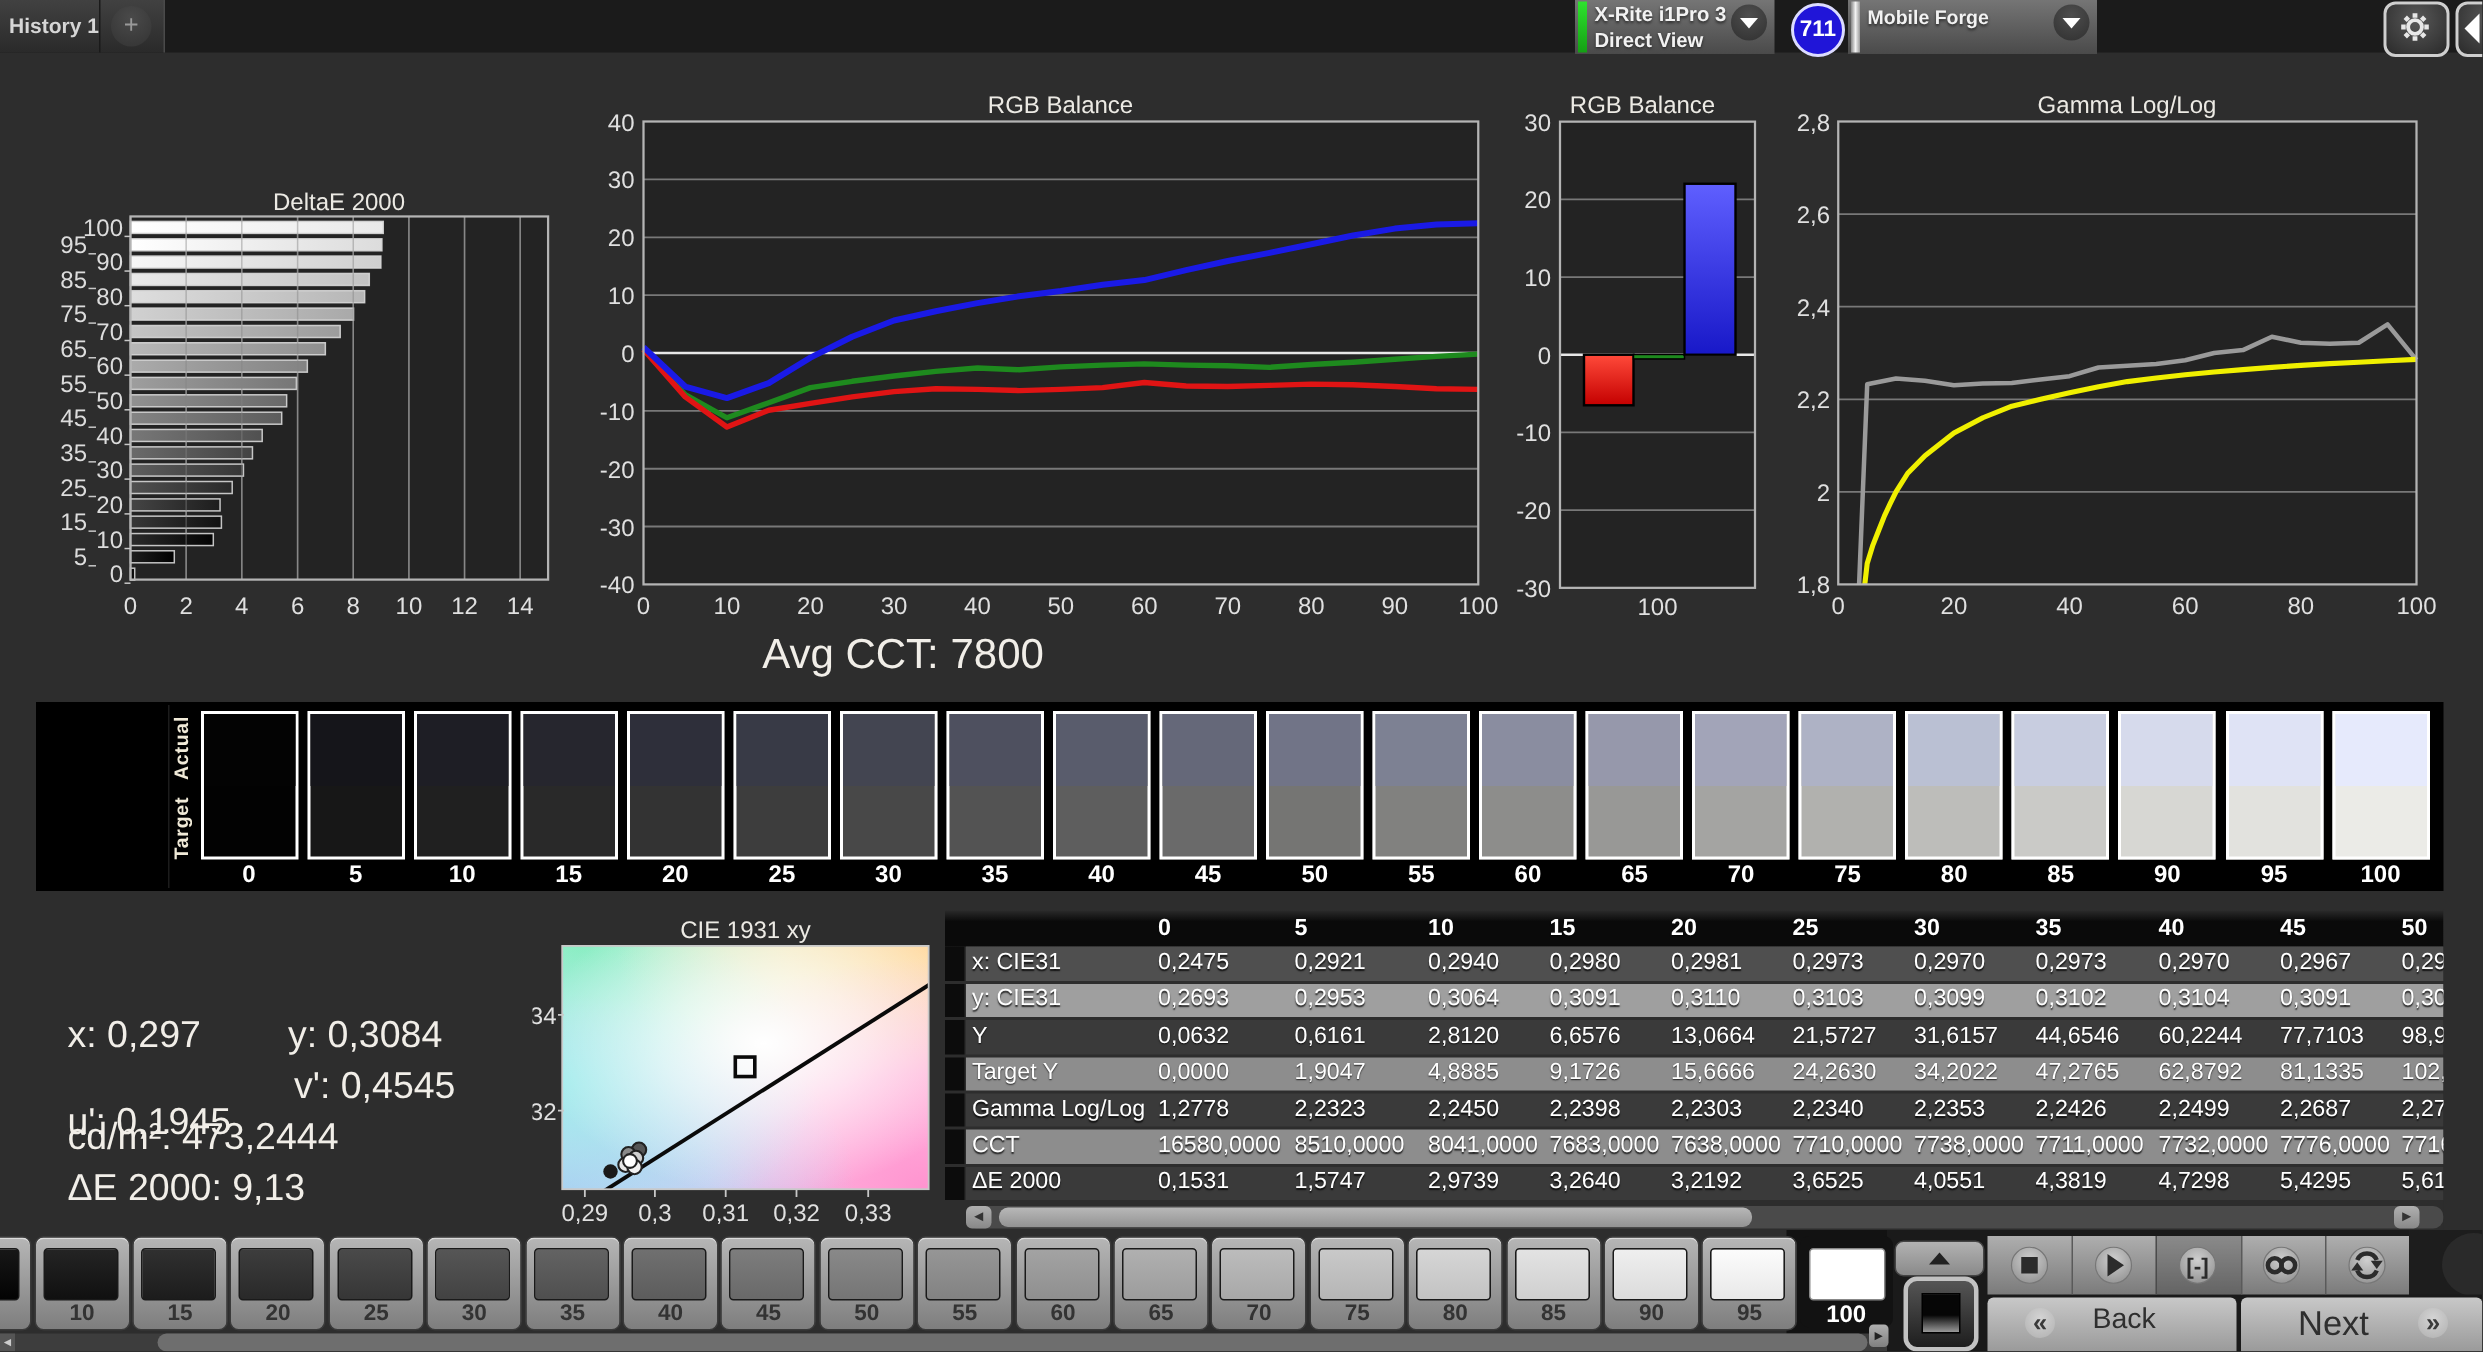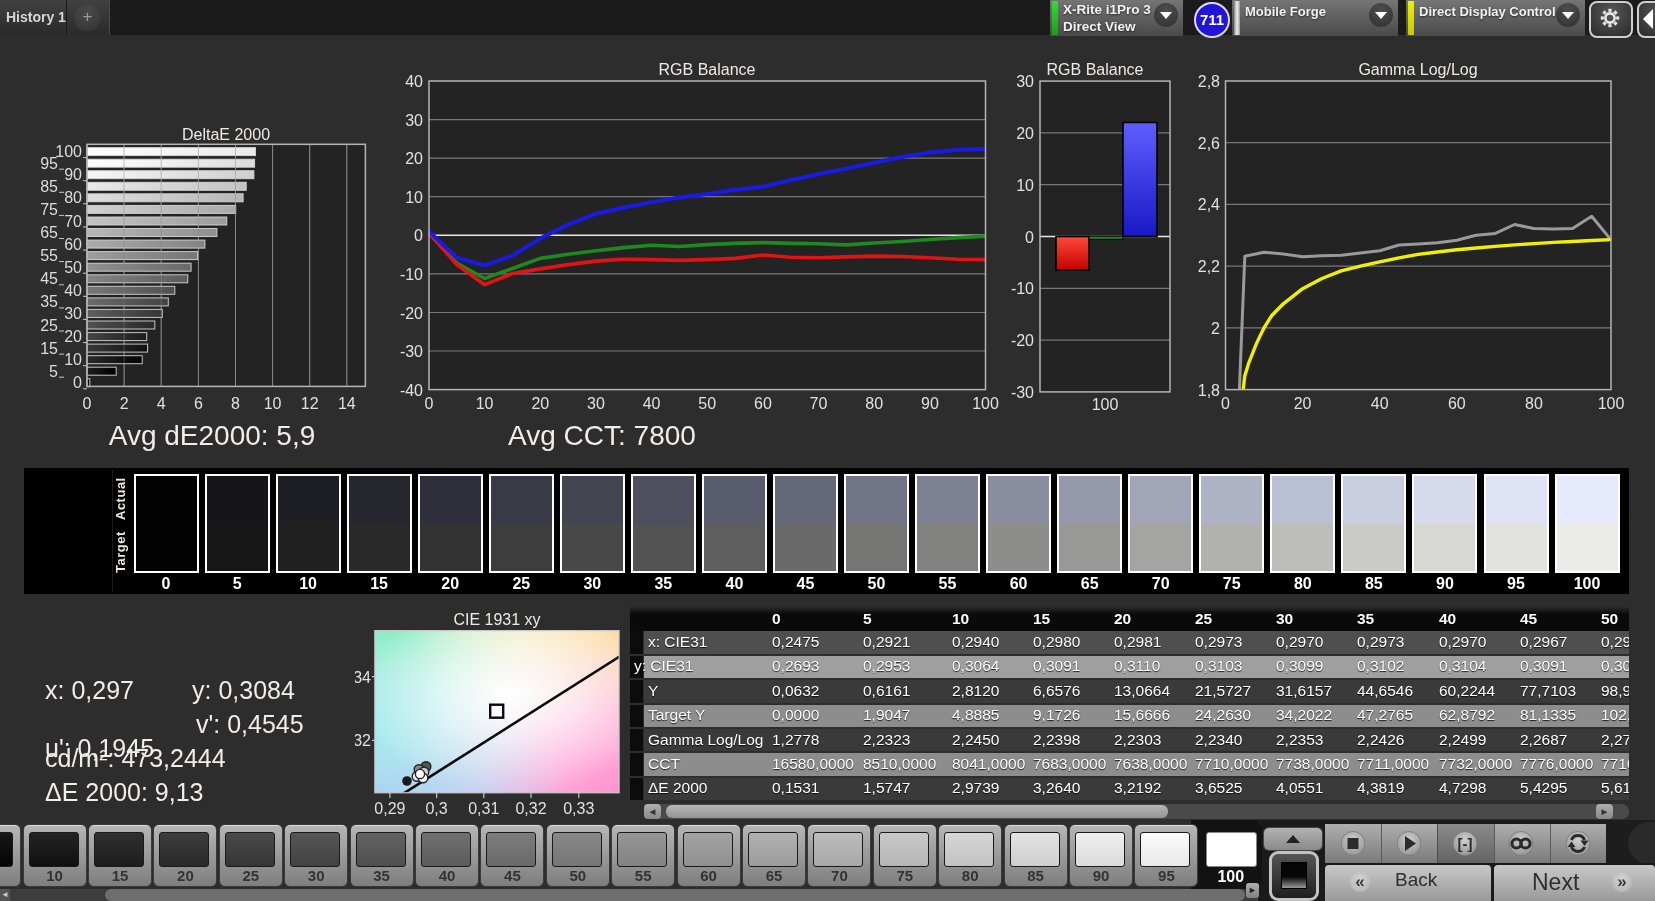--- a/index.html
+++ b/index.html
@@ -21,26 +21,20 @@
     <div class="abs" style="left:1050px;top:0;width:133px;height:36px;background:linear-gradient(#757575,#4a4a4a)">
       <div style="position:absolute;left:2px;top:1px;width:6px;height:34px;background:linear-gradient(#2ee22e,#14a014)"></div>
       <div style="position:absolute;left:13px;top:2px;font-size:13.5px;line-height:16.5px;color:#f2f2f2;font-weight:bold;white-space:nowrap;text-shadow:0 1px 2px rgba(0,0,0,0.6)">X-Rite i1Pro 3<br>Direct View</div>
       <div style="position:absolute;right:5px;top:3px;width:24px;height:24px;border-radius:50%;background:radial-gradient(circle at 50% 30%,#4e4e4e,#303030)"></div>
       <div style="position:absolute;right:11px;top:12px;width:0;height:0;border-left:6px solid transparent;border-right:6px solid transparent;border-top:7px solid #fff"></div>
     </div>
     <div class="abs" style="left:1194px;top:2px;width:32px;height:32px;border-radius:50%;background:#2015d8;border:2px solid #dcdcff;color:#fff;font-size:15px;font-weight:bold;text-align:center;line-height:31px">711</div>
     <div class="abs" style="left:1232px;top:0;width:166px;height:36px;background:linear-gradient(#757575,#4a4a4a)">
       <div style="position:absolute;left:2px;top:1px;width:6px;height:34px;background:linear-gradient(90deg,#888,#f2f2f2,#999)"></div>
       <div style="position:absolute;left:13px;top:4px;font-size:13px;color:#f2f2f2;font-weight:bold;white-space:nowrap;text-shadow:0 1px 2px rgba(0,0,0,0.6)">Mobile Forge</div>
-      <div style="position:absolute;right:5px;top:3px;width:24px;height:24px;border-radius:50%;background:radial-gradient(circle at 50% 30%,#4e4e4e,#303030)"></div>
-      <div style="position:absolute;right:11px;top:12px;width:0;height:0;border-left:6px solid transparent;border-right:6px solid transparent;border-top:7px solid #fff"></div>
-    </div>
-    <div class="abs" style="left:1406px;top:0;width:179px;height:36px;background:linear-gradient(#757575,#4a4a4a)">
-      <div style="position:absolute;left:2px;top:1px;width:6px;height:34px;background:linear-gradient(#f0f000,#c8c800)"></div>
-      <div style="position:absolute;left:13px;top:4px;font-size:13px;color:#f2f2f2;font-weight:bold;white-space:nowrap;text-shadow:0 1px 2px rgba(0,0,0,0.6)">Direct Display Control</div>
       <div style="position:absolute;right:5px;top:3px;width:24px;height:24px;border-radius:50%;background:radial-gradient(circle at 50% 30%,#4e4e4e,#303030)"></div>
       <div style="position:absolute;right:11px;top:12px;width:0;height:0;border-left:6px solid transparent;border-right:6px solid transparent;border-top:7px solid #fff"></div>
     </div>
     <div class="abs" style="left:1589px;top:1px;width:40px;height:33px;border-radius:8px;border:2px solid #cfcfcf;background:radial-gradient(circle at 50% 30%,#585858,#2a2a2a)"><svg width="40" height="32">
         <circle cx="19" cy="15" r="4.6" fill="none" stroke="#e8e8e8" stroke-width="2.6"></circle>
         <line x1="25.2" y1="15.0" x2="28.2" y2="15.0" stroke="#e8e8e8" stroke-width="3.2"></line>
         <line x1="23.4" y1="19.4" x2="25.5" y2="21.5" stroke="#e8e8e8" stroke-width="3.2"></line>
         <line x1="19.0" y1="21.2" x2="19.0" y2="24.2" stroke="#e8e8e8" stroke-width="3.2"></line>
         <line x1="14.6" y1="19.4" x2="12.5" y2="21.5" stroke="#e8e8e8" stroke-width="3.2"></line>
         <line x1="12.8" y1="15.0" x2="9.8" y2="15.0" stroke="#e8e8e8" stroke-width="3.2"></line>
@@ -310,21 +304,20 @@
       <polyline points="1243.2,389.6 1244.8,375.7 1248.6,363.4 1252.5,353.5 1256.3,343.9 1260.2,335.6 1264.0,327.9 1271.8,315.5 1283.3,303.8 1302.6,288.7 1321.9,278.5 1341.2,270.8 1360.4,266.2 1379.7,261.8 1399.0,257.8 1418.2,254.4 1437.5,252.0 1456.8,249.8 1476.1,248.0 1495.3,246.4 1514.6,244.9 1533.9,243.6 1553.2,242.4 1572.5,241.5 1591.7,240.5 1611.0,239.6" fill="none" stroke="#f0f000" stroke-width="3.4" stroke-linejoin="round"></polyline>
       <rect x="1225.5" y="81.0" width="385.5" height="308.6" fill="none" stroke="#b4b4b4" stroke-width="1.5"></rect>
       <text x="1225.5" y="409" text-anchor="middle" font-size="16" fill="#e0e0e0">0</text>
       <text x="1302.6" y="409" text-anchor="middle" font-size="16" fill="#e0e0e0">20</text>
       <text x="1379.7" y="409" text-anchor="middle" font-size="16" fill="#e0e0e0">40</text>
       <text x="1456.8" y="409" text-anchor="middle" font-size="16" fill="#e0e0e0">60</text>
       <text x="1533.9" y="409" text-anchor="middle" font-size="16" fill="#e0e0e0">80</text>
       <text x="1611.0" y="409" text-anchor="middle" font-size="16" fill="#e0e0e0">100</text>
       <text x="1418" y="75" text-anchor="middle" font-size="16" fill="#eceae4">Gamma Log/Log</text>
     </svg>
-<div class="stat" style="left:62px;width:300px">Avg dE2000: 5,9</div>
 <div class="stat" style="left:452px;width:300px">Avg CCT: 7800</div>
 <div class="abs" style="left:24px;top:468px;width:1605px;height:126px;background:#000"></div>
     <div class="abs" style="left:112px;top:470px;width:1px;height:122px;background:#1c1c1c"></div>
     <div class="abs vtx" style="left:113px;top:476px;width:16px;height:46px;">Actual</div>
     <div class="abs vtx" style="left:113px;top:529px;width:16px;height:46px;">Target</div>
     <div class="abs" style="left:133.5px;top:474px;width:61px;height:95px;border:2px solid #fff;background:#020202">
       <div style="position:absolute;left:0;top:0;width:100%;height:50%;background:#030303"></div>
     </div>
     <div class="abs" style="left:123.5px;top:575px;width:85px;text-align:center;font-size:16px;font-weight:bold;color:#fff">0</div>
     <div class="abs" style="left:204.6px;top:474px;width:61px;height:95px;border:2px solid #fff;background:#171717">
@@ -505,21 +498,21 @@
       <div class="abs ttx" style="left:403px;top:26.9px">0,2980</div>
       <div class="abs ttx" style="left:484px;top:26.9px">0,2981</div>
       <div class="abs ttx" style="left:565px;top:26.9px">0,2973</div>
       <div class="abs ttx" style="left:646px;top:26.9px">0,2970</div>
       <div class="abs ttx" style="left:727px;top:26.9px">0,2973</div>
       <div class="abs ttx" style="left:809px;top:26.9px">0,2970</div>
       <div class="abs ttx" style="left:890px;top:26.9px">0,2967</div>
       <div class="abs ttx" style="left:971px;top:26.9px">0,29</div>
       <div class="abs" style="left:14px;top:49.8px;width:985px;height:22.4px;background:#9f9f9f"></div>
       <div class="abs" style="left:0;top:49.8px;width:13px;height:22.4px;background:#0c0c0c"></div>
-      <div class="abs ttx" style="left:4px;top:51.3px">y: CIE31</div>
+      <div class="abs ttx" style="left:18px;top:51.3px">y: CIE31</div>
       <div class="abs ttx" style="left:142px;top:51.3px">0,2693</div>
       <div class="abs ttx" style="left:233px;top:51.3px">0,2953</div>
       <div class="abs ttx" style="left:322px;top:51.3px">0,3064</div>
       <div class="abs ttx" style="left:403px;top:51.3px">0,3091</div>
       <div class="abs ttx" style="left:484px;top:51.3px">0,3110</div>
       <div class="abs ttx" style="left:565px;top:51.3px">0,3103</div>
       <div class="abs ttx" style="left:646px;top:51.3px">0,3099</div>
       <div class="abs ttx" style="left:727px;top:51.3px">0,3102</div>
       <div class="abs ttx" style="left:809px;top:51.3px">0,3104</div>
       <div class="abs ttx" style="left:890px;top:51.3px">0,3091</div>

